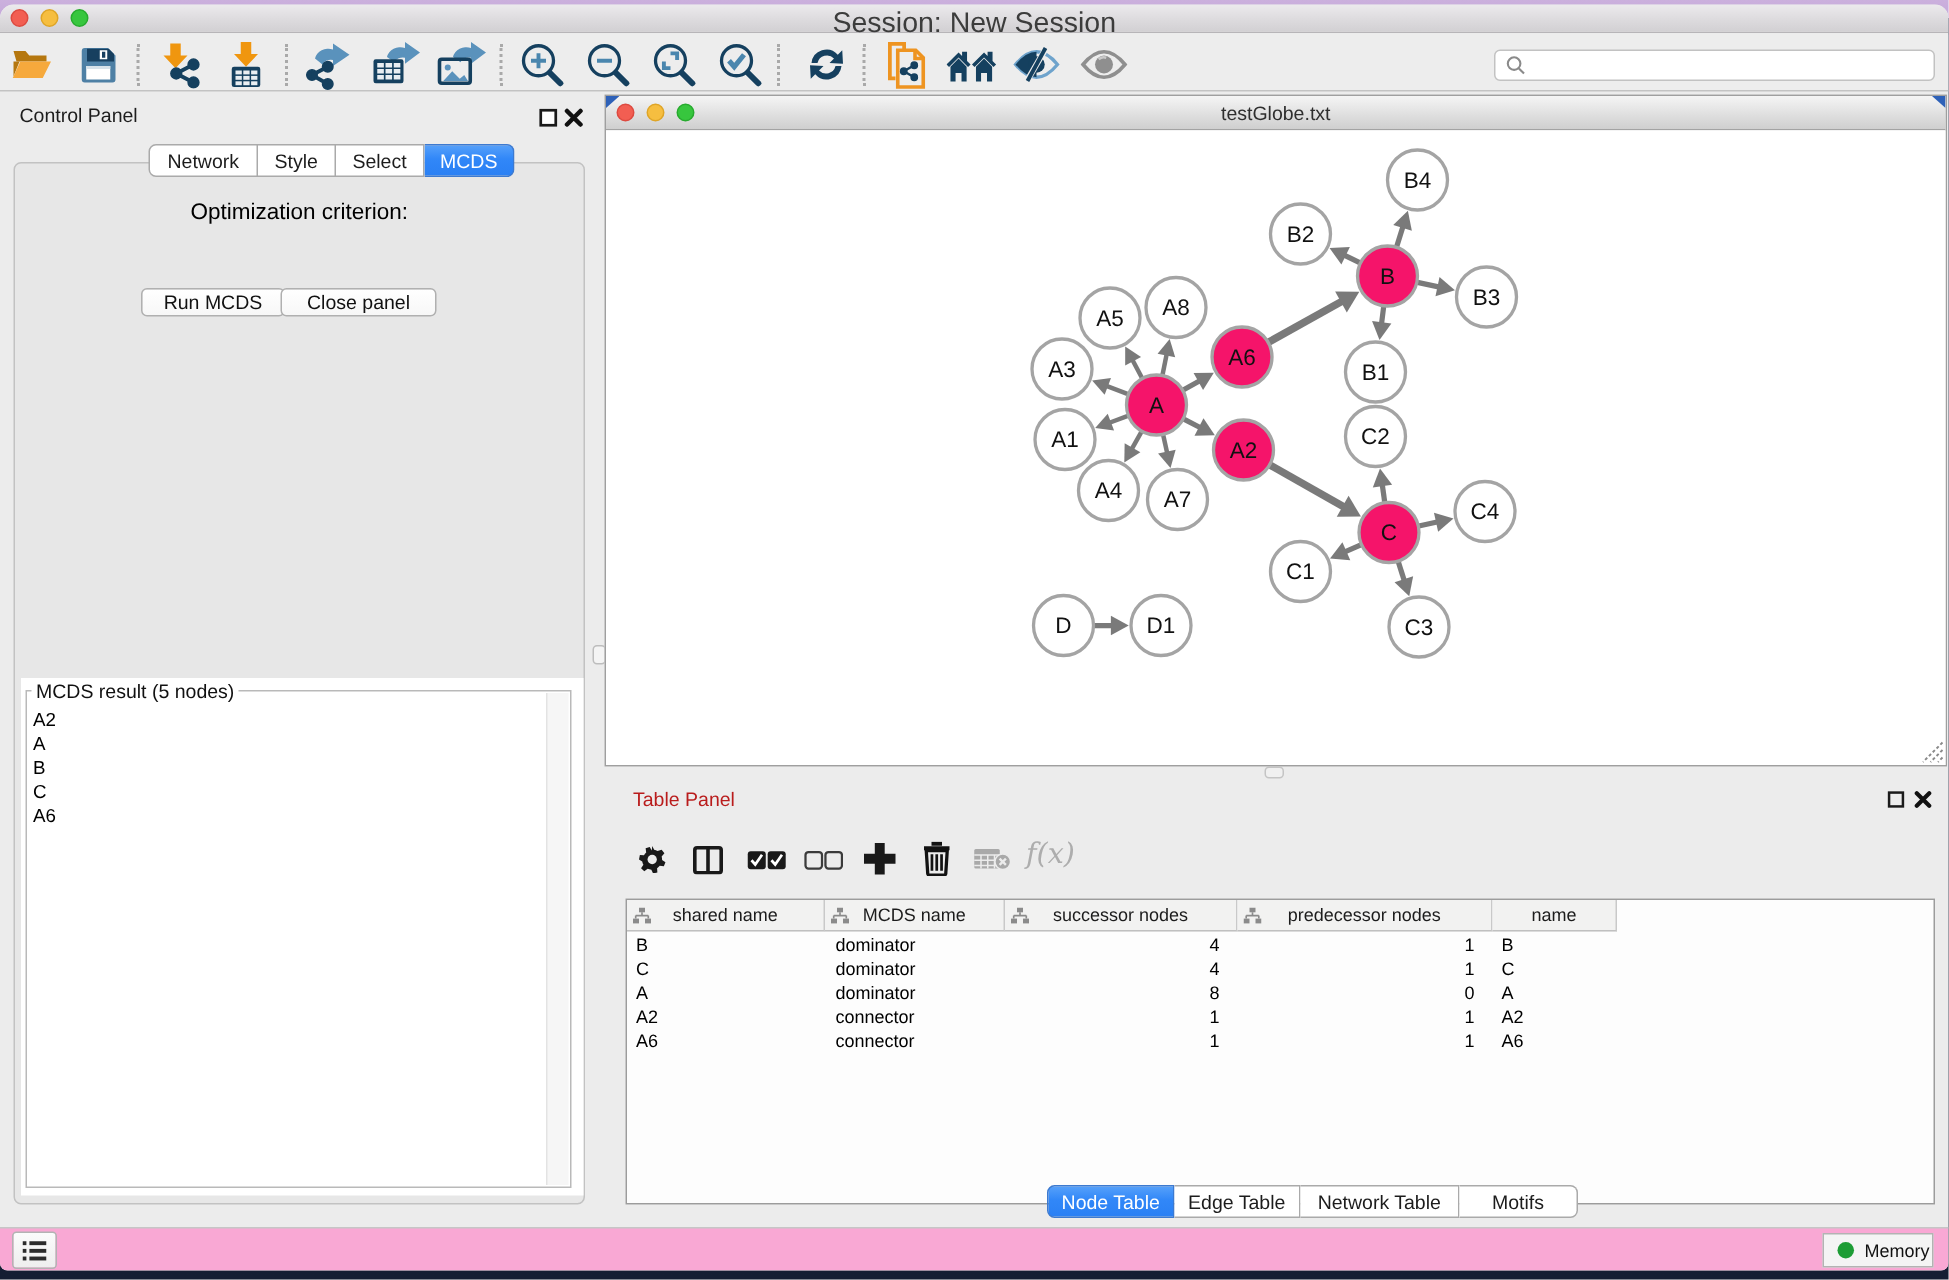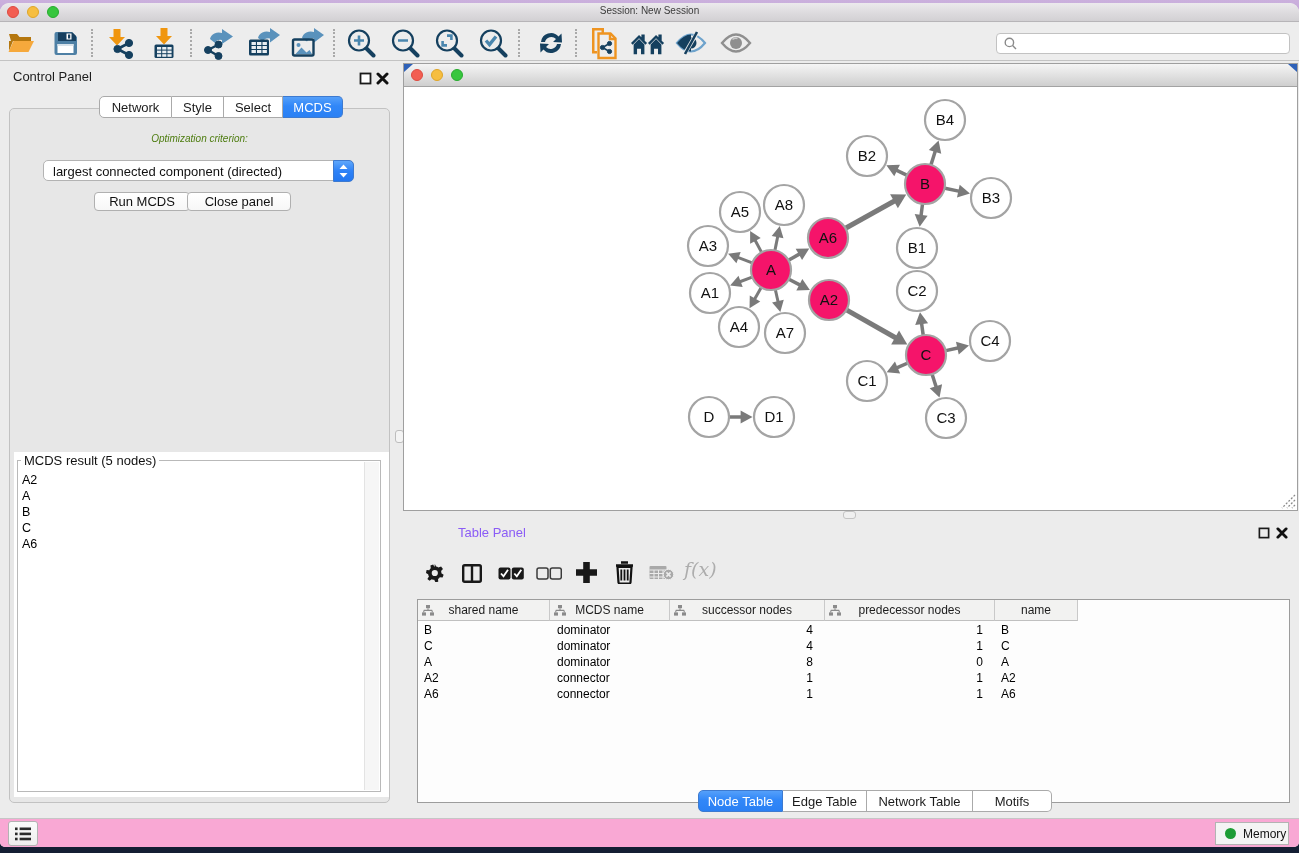--- a/index.html
+++ b/index.html
@@ -16,21 +16,21 @@
 
   
   .titlebar { position:absolute; left:0; top:0; width:100%; height:19px;
               background:linear-gradient(180deg,#eceaed 0%, #dddbde 55%, #d2d0d3 100%);
               border-bottom:1px solid #b7b5b8; border-radius:9px 9px 0 0; }
   .tl-dot { position:absolute; top:3px; width:12px; height:12px; border-radius:50%; }
   .tl-red    { background:#f25e52; border:1px solid #dd4a40; }
   .tl-yellow { background:#f6be40; border:1px solid #dfa527; }
   .tl-green  { background:#37c63e; border:1px solid #27ab2e; }
   .titlebar .wtitle { position:absolute; top:2px; width:100%; text-align:center;
-              font-size:10px; color:#3c3c3c; }
+              font-size:19px; color:#3c3c3c; }
 
   
   .toolbar { position:absolute; left:0; top:20px; width:100%; height:38px; background:#ededed; border-bottom:1px solid #c3c3c3; }
   .tbtn { position:absolute; top:3px; width:34px; height:34px; display:flex; align-items:center; justify-content:center; }
   .tsep { position:absolute; top:6px; height:28px; width:0; border-left:2px dotted #a9a9a9; }
   .searchbox { position:absolute; left:996px; top:10px; width:294px; height:21px; background:#fff;
                border:1px solid #c2c2c2; border-radius:4px; display:flex; align-items:center; }
   .searchbox svg { margin-left:7px; }
   .searchbox input { border:none; outline:none; flex:1; height:18px; font-size:12px; background:transparent; padding:0 6px 0 4px; }
 
@@ -42,21 +42,21 @@
 
   
   .seg { position:absolute; display:flex; height:22px; z-index:3;padding-left:21px; }
   .seg .tab { height:22px; background:#fff; border:1px solid #aaa; border-left:none;
               font-size:13px; color:#1c1c1c; text-align:center; line-height:21px; }
   .seg .tab:first-child { border-left:1px solid #aaa; border-radius:5px 0 0 5px; }
   .seg .tab:last-child  { border-radius:0 5px 5px 0; }
   .seg .tab.sel { background:linear-gradient(180deg,#55a0fa,#3187f8 45%,#2a80f4);
                   border-color:#3d7ad0; color:#fff; }
 
-  .opt-label { position:absolute; left:0; top:24px; width:100%; text-align:center; font-size:10px; color:#4d7c0f;font-style:italic; }
+  .opt-label { position:absolute; left:0; top:24px; width:100%; text-align:center; font-size:15px; color:#000000; }
   .dropdown { position:absolute; left:33px; top:51px; width:311px; height:21px; background:#fff;
               border:1px solid #b3b3b3; border-radius:5px; font-size:13px; color:#111; }
   .dropdown .dval { position:absolute; left:9px; top:3px; white-space:nowrap; }
   .dd-step { position:absolute; right:-1px; top:-1px; width:21px; height:22px; border-radius:0 5px 5px 0;
              background:linear-gradient(180deg,#5fa7fb,#2e82f7 50%,#2377f0); border:1px solid #3d7ad0; }
   .btn { position:absolute; height:19px; background:linear-gradient(180deg,#ffffff,#f7f7f7);
          border:1px solid #b0b0b0; border-radius:4px; font-size:13px; color:#111;
          text-align:center; line-height:17px; }
 
   .cp-white { position:absolute; left:4px; top:343px; width:375px; height:345px; background:#fff; }
@@ -78,21 +78,21 @@
             border:1px solid #9f9f9f; background:#fff; }
   .corner-wedge { position:absolute; top:0; z-index:2; }
   .net-titlebar { position:absolute; left:0; top:0; width:100%; height:23px;
                   background:linear-gradient(180deg,#f5f5f5,#dedede 60%,#cfcfcf);
                   border-bottom:1px solid #a3a3a3; border-radius:4px 4px 0 0; }
   .net-titlebar .wtitle { position:absolute; top:4px; width:100%; text-align:center; font-size:13px; color:#2e2e2e; }
   .net-canvas { position:absolute; left:0; top:23px; right:0; bottom:0; background:#fff; }
   .resize-grip { position:absolute; right:1px; bottom:1px; width:15px; height:15px; }
 
   
-  .tp-title { position:absolute; left:422px; top:522px; font-size:13px; color:#8b5cf6;margin-left:36px; }
+  .tp-title { position:absolute; left:422px; top:522px; font-size:13px; color:#b91c1c; }
   .tp-toolbar-icon { position:absolute; display:flex; align-items:center; justify-content:center; }
   .fx-label { position:absolute; left:684px; top:555px; font-family:"DejaVu Serif", serif;
               font-style:italic; font-size:19px; color:#adadad; }
   .ntable { position:absolute; left:417px; top:596px; width:873px; height:204px; background:#fdfdfd;
             border:1px solid #9c9c9c; overflow:hidden; }
   .ntable .hrow { position:absolute; left:0; top:0; height:21px; display:flex; }
   .ntable .hcell { position:relative; height:21px; background:#f2f2f1; border-right:1px solid #c9c9c9;
                    border-bottom:1px solid #c0c0c0; font-size:12px; color:#1c1c1c; }
   .ntable .hcell .htext { position:absolute; left:0; right:0; top:3px; text-align:center; }
   .ntable .hcell svg { position:absolute; left:4px; top:5px; }
@@ -312,29 +312,20 @@
 
     <div class="seg" style="left:78px; top:93px" id="cp-tabs">
         <div class="tab" style="width: 73px;">Network</div>
         <div class="tab" style="width: 52px;">Style</div>
         <div class="tab" style="width: 59px;">Select</div>
         <div class="tab sel" style="width: 60px;">MCDS</div>
       </div>
 
     <div class="cp-inner">
       <div class="opt-label">Optimization criterion:</div>
-      <div class="dropdown">
-        <span class="dval">largest connected component (directed)</span>
-        <span class="dd-step">
-          <svg width="19" height="20" viewBox="0 0 19 20">
-            <path d="M5.5 8 L9.5 3.5 L13.5 8 Z" fill="#fff"></path>
-            <path d="M5.5 12 L9.5 16.5 L13.5 12 Z" fill="#fff"></path>
-          </svg>
-        </span>
-      </div>
       <div class="btn" style="left:84px; top:83px; width:96px">Run MCDS</div>
       <div class="btn" style="left:177px; top:83px; width:104px">Close panel</div>
 
       <div class="cp-white">
         <div class="fieldset">
           <div class="legend">MCDS result (5 nodes)</div>
           <div class="mcds-list" id="mcds-list">
               <div>A2</div>
               <div>A</div>
               <div>B</div>
@@ -354,20 +345,21 @@
     <svg class="corner-wedge" style="left:0" width="9" height="8" viewBox="0 0 9 8">
       <path d="M0 0 L9 0 L0 8 Z" fill="#2e61b8"></path>
     </svg>
     <svg class="corner-wedge" style="right:0" width="9" height="8" viewBox="0 0 9 8">
       <path d="M0 0 L9 0 L9 8 Z" fill="#2e61b8"></path>
     </svg>
     <div class="net-titlebar">
       <div class="tl-dot tl-red" style="left:7px;  top:5px"></div>
       <div class="tl-dot tl-yellow" style="left:27px; top:5px"></div>
       <div class="tl-dot tl-green" style="left:47px; top:5px"></div>
+      <div class="wtitle">testGlobe.txt</div>
     </div>
     <div class="net-canvas">
       <svg id="graph-svg" width="890" height="422" viewBox="0 0 890 422">
           <line x1="358.5152091186301" y1="167.12522996388856" x2="350.70697086104116" y2="152.51626806259318" stroke="#7a7a7a" stroke-width="3"></line>
           <polygon points="346.13461133052516,143.96153087646647 356.70562677985913,151.01090193847918 346.12244675578484,156.6674291927258" fill="#7a7a7a"></polygon>
           <line x1="370.5300904324873" y1="165.34954783756342" x2="373.88117658368867" y2="148.59411708155673" stroke="#7a7a7a" stroke-width="3"></line>
           <polygon points="375.78350309452907,139.08248452735478 379.47048643512693,151.2416849059222 367.7035183268359,148.888291284264" fill="#7a7a7a"></polygon>
           <line x1="350.17922077127855" y1="176.5920841033442" x2="333.15601732978377" y2="170.10705422087003" stroke="#7a7a7a" stroke-width="3"></line>
           <polygon points="324.0914863009728,166.65389954322774 336.6937208977291,165.03412080268419 332.4217769666253,176.24797362183182" fill="#7a7a7a"></polygon>
           <line x1="350.15744884491176" y1="189.35047010765624" x2="335.19375533548634" y2="194.99251848006256" stroke="#7a7a7a" stroke-width="3"></line>

